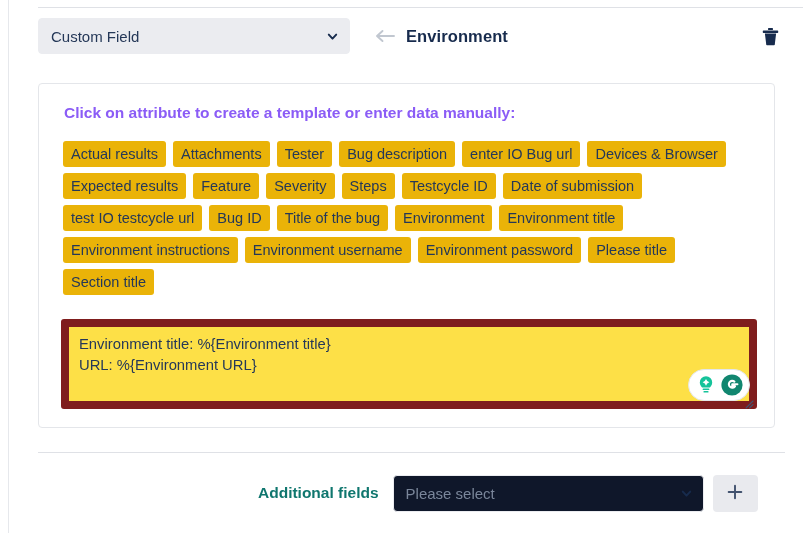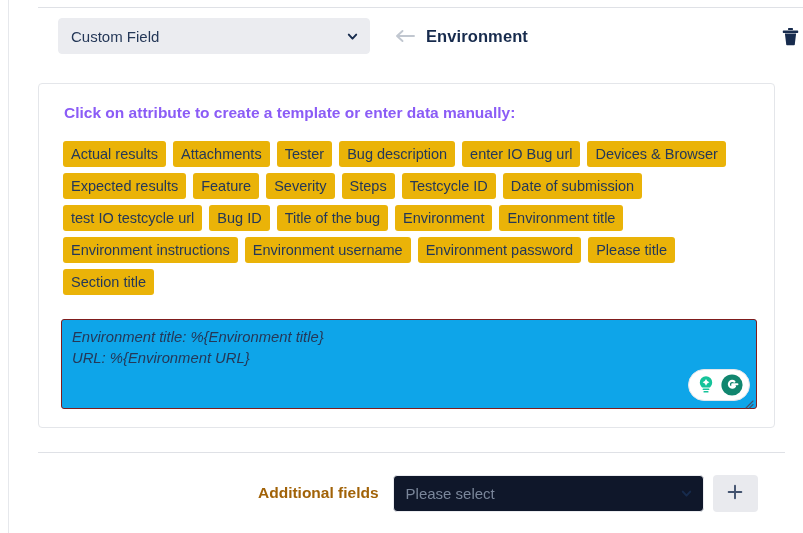--- a/index.html
+++ b/index.html
@@ -24,21 +24,21 @@
     position: absolute; left: 38px; right: 0; height: 1px;
     background: #dfe1e6;
   }
   .divider.top { top: 7px; }
   .divider.bottom { top: 452px; left: 38px; right: 18px; }
 
   
   .header-row {
     position: absolute; left: 38px; top: 18px;
     width: 745px; height: 36px;
-    display: flex; align-items: center; margin-left: 20px;
+    display: flex; align-items: center;
   }
   .field-select {
     width: 312px; height: 36px;
     background: #ebecf0;
     border: 1px solid #ebecf0;
     border-radius: 4px;
     display: flex; align-items: center;
     padding: 0 10px 0 12px;
     color: #253858;
     font-size: 15px;
@@ -106,32 +106,31 @@
   }
 
   .textarea-wrap {
     position: absolute;
     left: 22px; top: 235px;
     width: 696px; height: 90px;
   }
   .tpl-textarea {
     position: absolute; inset: 0;
     width: 100%; height: 100%;
-    border: 1px solid #7f1d1d;
+    border: 8px solid #7f1d1d;
     border-radius: 3px;
-    background: #0ea5e9;
+    background: #fde047;
     color: #253858;
     font-family: "Liberation Sans", sans-serif;
     font-size: 14.8px;
     line-height: 21px;
     padding: 7px 10px;
     resize: none;
     outline: none;
     overflow: hidden;
-    font-style: italic;
   }
   .resize-grip {
     position: absolute; right: 3px; bottom: 2px;
     width: 12px; height: 12px;
     pointer-events: none;
   }
   
   .grammarly {
     position: absolute;
     right: 7px; bottom: 8px;
@@ -146,21 +145,21 @@
   .g-bulb, .g-logo { width: 24px; height: 24px; flex: none; }
 
   
   .additional-row {
     position: absolute;
     left: 38px; top: 474px;
     width: 737px; height: 38px;
     display: flex; align-items: center;
   }
   .add-label {
-    font-size: 15.5px; font-weight: bold; color: #a16207;
+    font-size: 15.5px; font-weight: bold; color: #0f766e;
     margin-left: 220px;
   }
   .add-select {
     margin-left: 14px;
     width: 311px; height: 37px;
     background: #0f172a;
     border: 1px solid #ebecf0;
     border-radius: 4px;
     display: flex; align-items: center;
     padding: 0 10px 0 12px;

